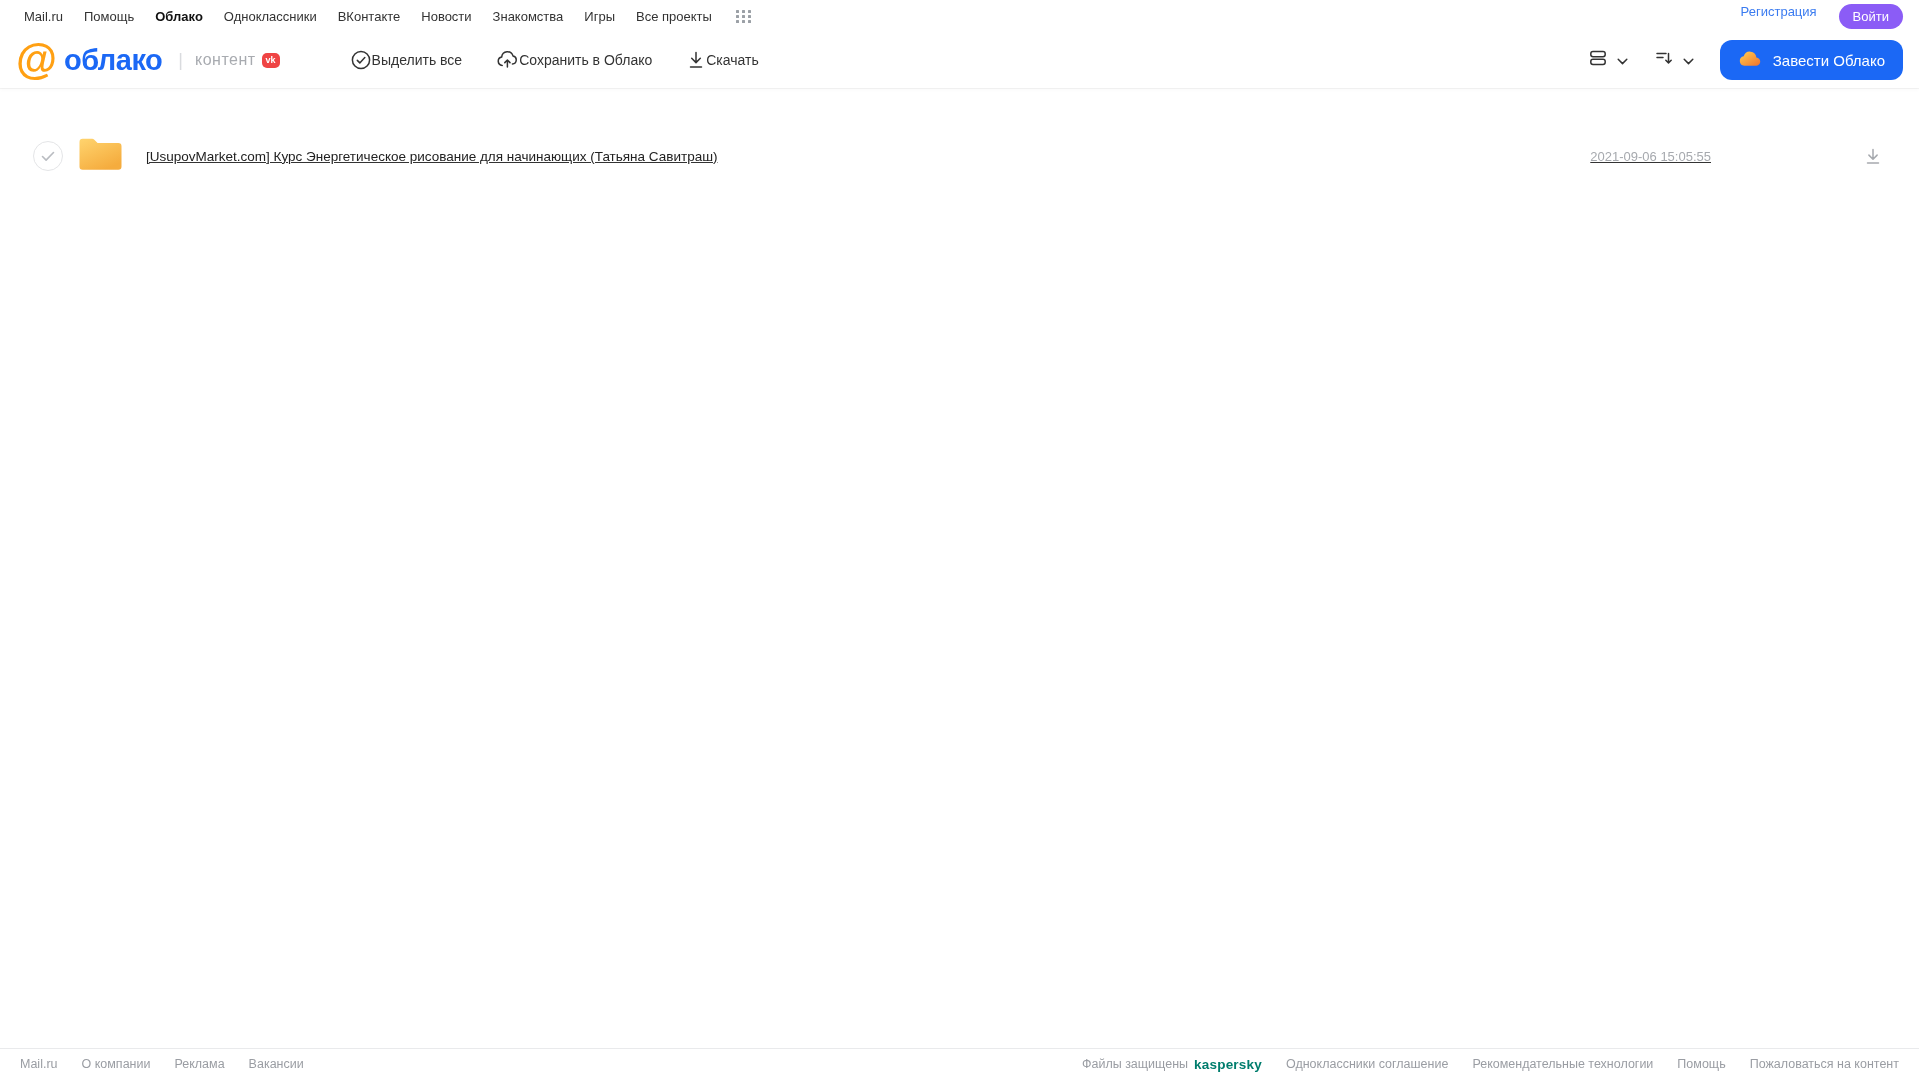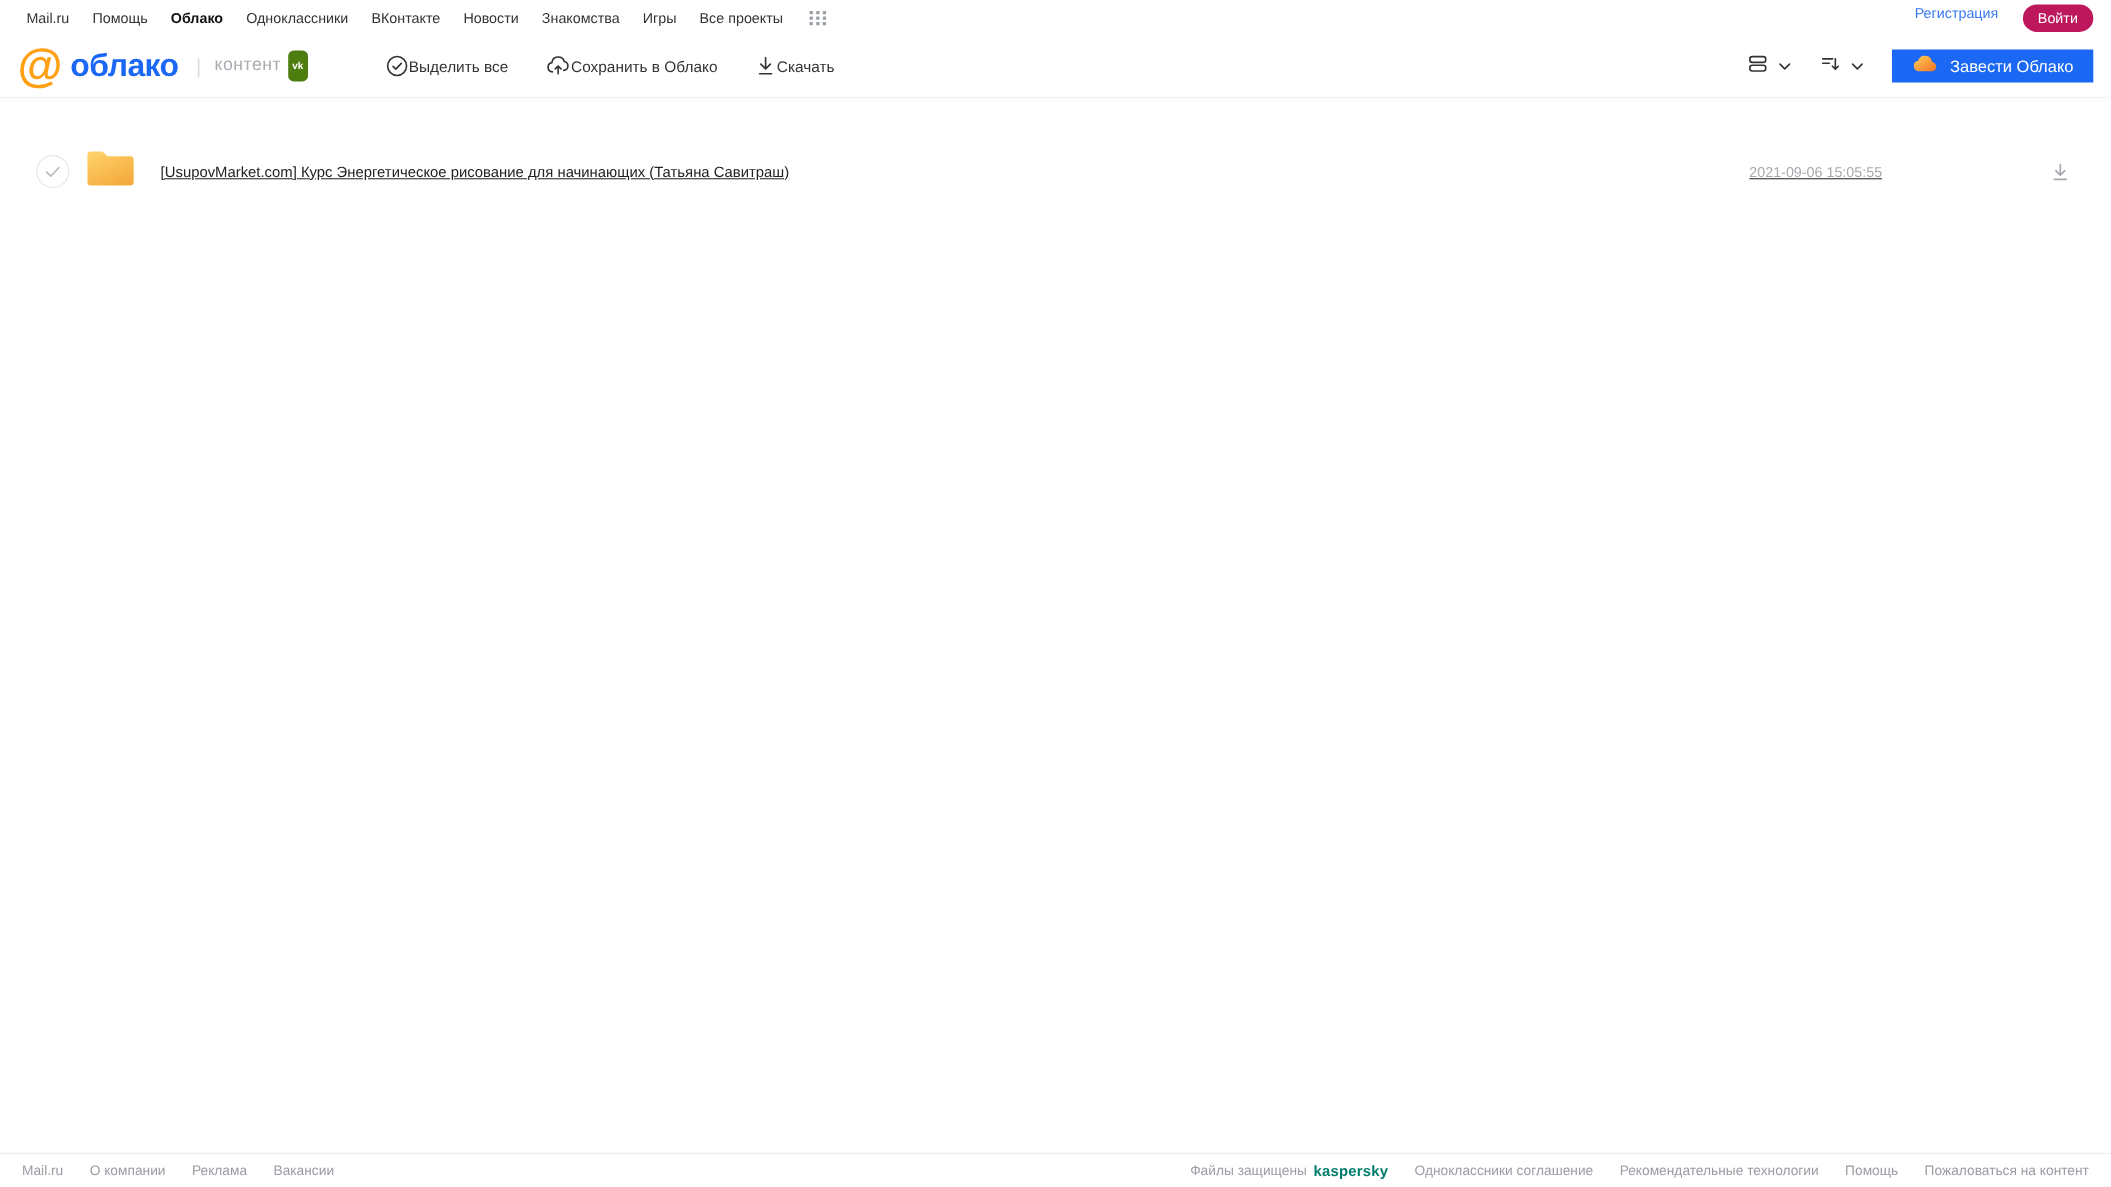--- a/index.html
+++ b/index.html
@@ -13,49 +13,49 @@
   
   .topbar { height:32px; display:flex; align-items:center; padding:0 16px 0 24px; }
   .topnav { display:flex; align-items:center; gap:21px; }
   .topnav a { font-size:13px; color:#333; }
   .topnav a.active { font-weight:bold; color:#111; }
   .grid-dots { display:grid; grid-template-columns:repeat(3,4px); grid-gap:2px; margin-left:3px; cursor:pointer; }
   .grid-dots i { width:3px; height:3px; background:#9ba0a6; border-radius:0.5px; }
   .topbar-right { margin-left:auto; display:flex; gap:22px; }
   .reg-link { font-size:13px; color:#3a7bf0; }
   .login-btn {
-    background:#be185d; color:#fff; font-size:13px; border:none; cursor:pointer;
+    background:#8b5cf6; color:#fff; font-size:13px; border:none; cursor:pointer;
     border-radius:14px; padding:5px 14px; font-family:inherit;
   }
 
   
   .header {
     height:56px; display:flex; align-items:center; padding:0 16px;
     background:#fff; box-shadow:0 1px 0 rgba(0,0,0,0.045), 0 2px 4px rgba(0,0,0,0.025);
     position:relative; z-index:2;
   }
   .logo { display:flex; align-items:center; cursor:pointer; }
   .at-glyph { color:#ffa013; font-size:42px; font-weight:bold; line-height:38px; margin-right:8px; letter-spacing:-1px; }
   .logo-word { font-size:29px; font-weight:bold; color:#1b68f5; letter-spacing:-0.5px; }
   .logo-sep { color:#d9dbde; font-size:18px; margin:0 12px 0 16px; }
   .project-label { font-size:16px; color:#a8abb0; letter-spacing:0.5px; }
   .vk-badge {
     display:inline-flex; align-items:center; justify-content:center;
-    width:18px; height:28px; border-radius:5px; background:#4d7c0f; color:#fff;
+    width:18px; height:15px; border-radius:5px; background:#ef4444; color:#fff;
     font-size:9px; font-weight:bold; margin-left:6px; text-transform:lowercase;
   }
   .toolbar { display:flex; align-items:center; gap:34px; margin-left:70px; }
   .tb-action { display:flex; align-items:center; cursor:pointer; }
   .tb-action svg { display:block; }
   .tb-action span.lbl { font-size:14px; color:#333; }
   .header-right { margin-left:auto; display:flex; align-items:center; }
   .icon-drop { display:flex; align-items:center; gap:9px; cursor:pointer; margin-right:26px; }
   .get-cloud-btn {
     display:flex; align-items:center; gap:10px; background:#1b68f5; color:#fff;
-    border:none; border-radius:0; height:30px; padding:0 18px; font-size:15px;
+    border:none; border-radius:12px; height:40px; padding:0 18px; font-size:15px;
     font-family:inherit; cursor:pointer; margin-left:0;
   }
 
   
   .content { padding:0; }
   .page-title { margin:40px 0 0 20px; font-size:23px; font-weight:400; color:#1a1a1a; }
   .file-row { display:flex; align-items:center; margin-top:46px; padding:0 36px 0 33px; height:44px; cursor:pointer;text-decoration:underline; }
   .checkbox-circle {
     width:30px; height:30px; border-radius:50%; border:1px solid #e4e5e7; background:#fff;
     display:flex; align-items:center; justify-content:center; flex:none; cursor:pointer;

